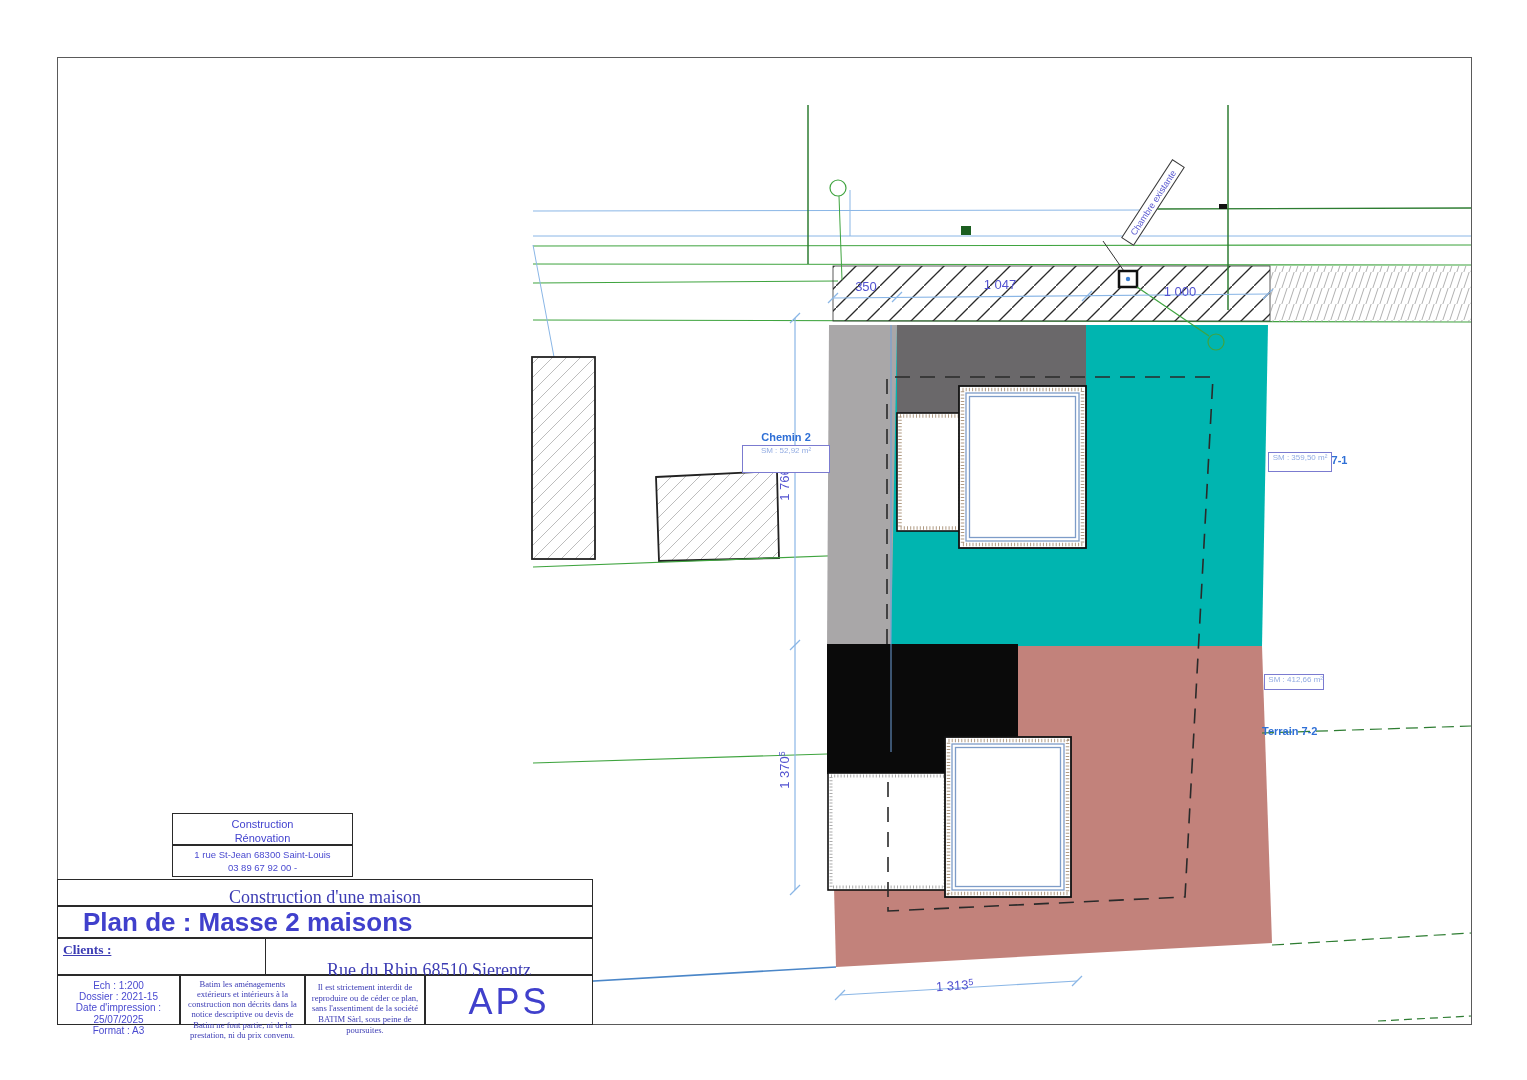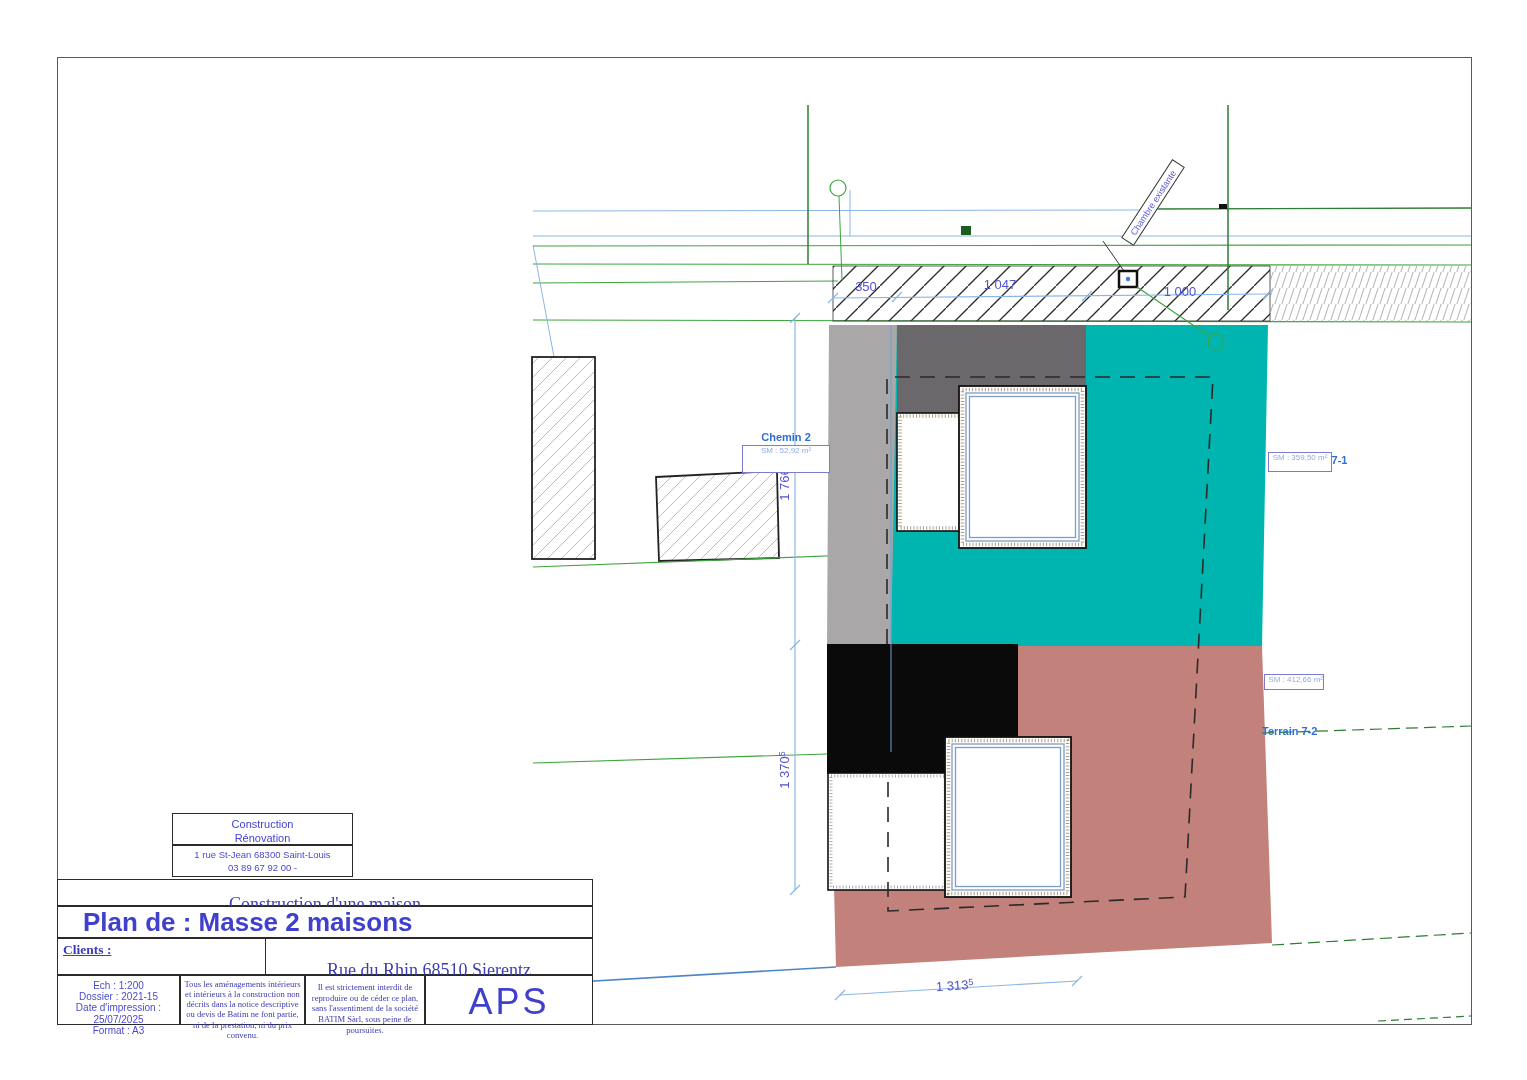--- a/index.html
+++ b/index.html
@@ -12,21 +12,21 @@
   
   .tb-cell{border:1px solid #2a2a2a;background:#fff;}
   #logo-box{left:59px;top:814px;width:113px;height:62px;background:#e51f26;border:1px solid #2a2a2a;
             display:flex;align-items:center;justify-content:center;}
   #logo-box span{color:#fff;font-weight:bold;font-size:44px;letter-spacing:1px;}
   #company-cell{left:172px;top:813px;width:181px;height:32px;color:#4343cf;font-size:11px;
                 text-align:center;white-space:pre-line;line-height:1.3;padding-top:3px;}
   #address-cell{left:172px;top:845px;width:181px;height:32px;color:#4a4ad0;font-size:9.5px;
                 text-align:center;white-space:pre-line;line-height:1.35;padding-top:3px;}
   #row-project{left:57px;top:879px;width:536px;height:27px;color:#3c3cb4;
-               font-family:"Liberation Serif",serif;font-size:18px;text-align:center;padding-top:14px;}
+               font-family:"Liberation Serif",serif;font-size:18px;text-align:center;padding-top:7px;}
   #row-plan-title{left:57px;top:906px;width:536px;height:32px;color:#4040cc;font-weight:bold;
                   font-size:26px;padding:0 0 0 25px;line-height:30px;}
   #cell-clients{left:57px;top:938px;width:210px;height:37px;color:#3c3cb4;
                 font-family:"Liberation Serif",serif;font-weight:bold;font-size:13.5px;
                 text-decoration:underline;padding:3px 0 0 5px;}
   #cell-site{left:265px;top:938px;width:328px;height:37px;color:#3c3cb4;
              font-family:"Liberation Serif",serif;font-size:18px;text-align:center;padding-top:21px;}
   #cell-meta{left:57px;top:975px;width:123px;height:50px;color:#4a4ad0;font-size:10px;
              text-align:center;white-space:pre-line;line-height:1.12;padding-top:4px;}
   #cell-disc1{left:180px;top:975px;width:125px;height:50px;color:#3c3cb4;
@@ -219,17 +219,17 @@
 03 89 67 92 00    -</div>
   <div class="abs tb-cell" id="row-project">Construction d'une maison</div>
   <div class="abs tb-cell" id="row-plan-title">Plan de : Masse 2 maisons</div>
   <div class="abs tb-cell" id="cell-clients">Clients :</div>
   <div class="abs tb-cell" id="cell-site">Rue du Rhin 68510 Sierentz</div>
   <div class="abs tb-cell" id="cell-meta">Ech : 1:200
 Dossier : 2021-15
 Date d'impression :
 25/07/2025
 Format : A3</div>
-  <div class="abs tb-cell" id="cell-disc1">Tous les aménagements intérieurs et intérieurs à la construction non décrits dans la notice descriptive ou devis de Batim ne font partie, ni de la prestation, ni du prix convenu.</div>
+  <div class="abs tb-cell" id="cell-disc1">Batim les aménagements extérieurs et intérieurs à la construction non décrits dans la notice descriptive ou devis de Batim ne font partie, ni de la prestation, ni du prix convenu.</div>
   <div class="abs tb-cell" id="cell-disc2">Il est strictement interdit de reproduire ou de céder ce plan, sans l'assentiment de la société BATIM Sàrl, sous peine de poursuites.</div>
   <div class="abs tb-cell" id="cell-aps">APS</div>
 
 </div>
 
 </body></html>

